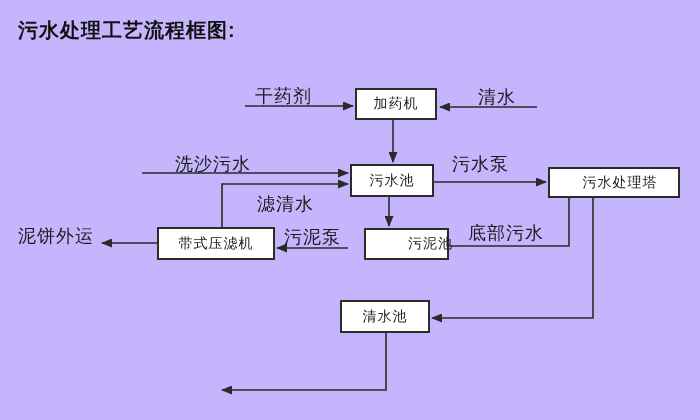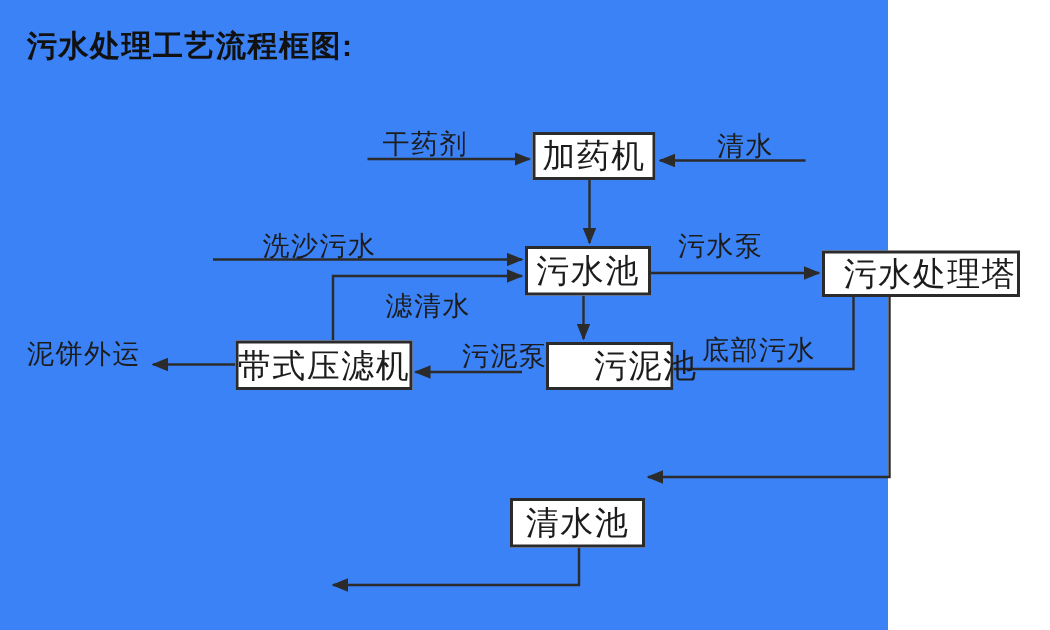--- a/index.html
+++ b/index.html
@@ -6,23 +6,23 @@
     margin: 0;
     padding: 0;
     width: 700px;
     height: 420px;
     background: #ffffff;
     overflow: hidden;
     font-family: "Liberation Sans", "DejaVu Sans", sans-serif;
   }
   #stage {
     position: relative;
-    width: 592px;
+    width: 700px;
     height: 420px;
-    background: #3b82f6;
+    background: #c4b5fd;
     color: #212121;
   }
   #wires {
     position: absolute;
     left: 0; top: 0;
     width: 700px; height: 420px;
   }
   .diagram-title {
     position: absolute;
     left: 18px;
@@ -34,48 +34,48 @@
     white-space: nowrap;
   }
   .node {
     position: absolute;
     box-sizing: border-box;
     border: 2px solid #2b2b2b;
     background: #ffffff;
     display: flex;
     align-items: center;
     justify-content: center;
-    font-size: 22px;
+    font-size: 14px;
     letter-spacing: 1px;
     color: #1c1c1c;
     white-space: nowrap;
   }
   .edge-label {
     position: absolute;
     font-size: 18px;
     letter-spacing: 1px;
     color: #1c1c1c;
     white-space: nowrap;
     text-align: right;
   }
   
   #node-dosing        { left: 355px; top:  88px; width:  82px; height: 32px; }
   #node-sewage-pool   { left: 350px; top: 164px; width:  84px; height: 33px; }
   #node-tower         { left: 548px; top: 167px; width: 132px; height: 31px; padding-left: 12px; }
   #node-sludge-pool   { left: 364px; top: 228px; width:  85px; height: 32px; padding-left: 48px; }
   #node-belt-press    { left: 157px; top: 227px; width: 118px; height: 33px; }
-  #node-clean-pool    { left: 340px; top: 300px; width:  90px; height: 33px; margin-top: 32px; }
+  #node-clean-pool    { left: 340px; top: 300px; width:  90px; height: 33px; }
   
   #lbl-dry-agent    { left: 255px; top:  84px; }
   #lbl-clean-water  { left: 478px; top:  85px; }
   #lbl-sand-sewage  { left: 175px; top: 152px; font-family: Liberation Mono, monospace; }
   #lbl-sewage-pump  { left: 452px; top: 152px; }
   #lbl-filtered     { left: 257px; top: 192px; }
   #lbl-bottom       { left: 468px; top: 221px; }
-  #lbl-sludge-pump  { left: 284px; top: 225px; margin-left: 24px; }
+  #lbl-sludge-pump  { left: 284px; top: 225px; }
   #lbl-mud-cake     { left: 18px;  top: 224px; }
   #lbl-recycle      { left: 263px; top: 366px; }
 </style>
 </head>
 <body>
 
 <div id="stage">
 
   <svg id="wires" viewBox="0 0 700 420" xmlns="http://www.w3.org/2000/svg">
     <defs>

